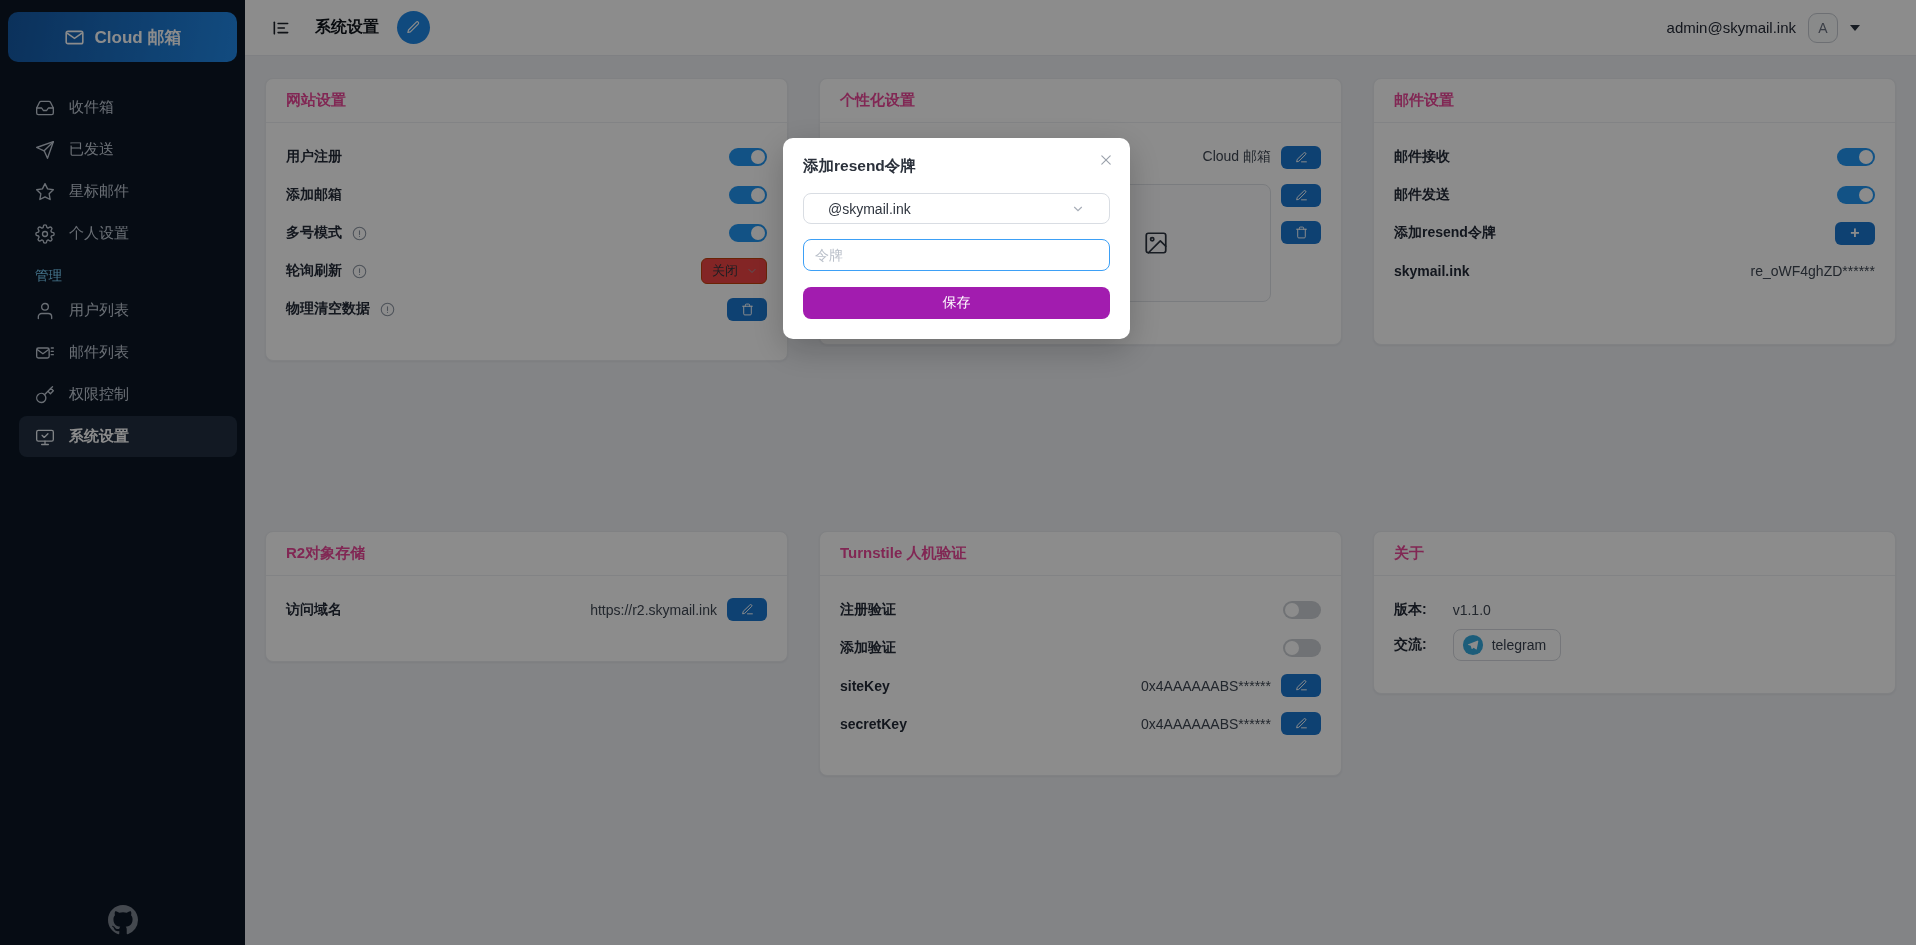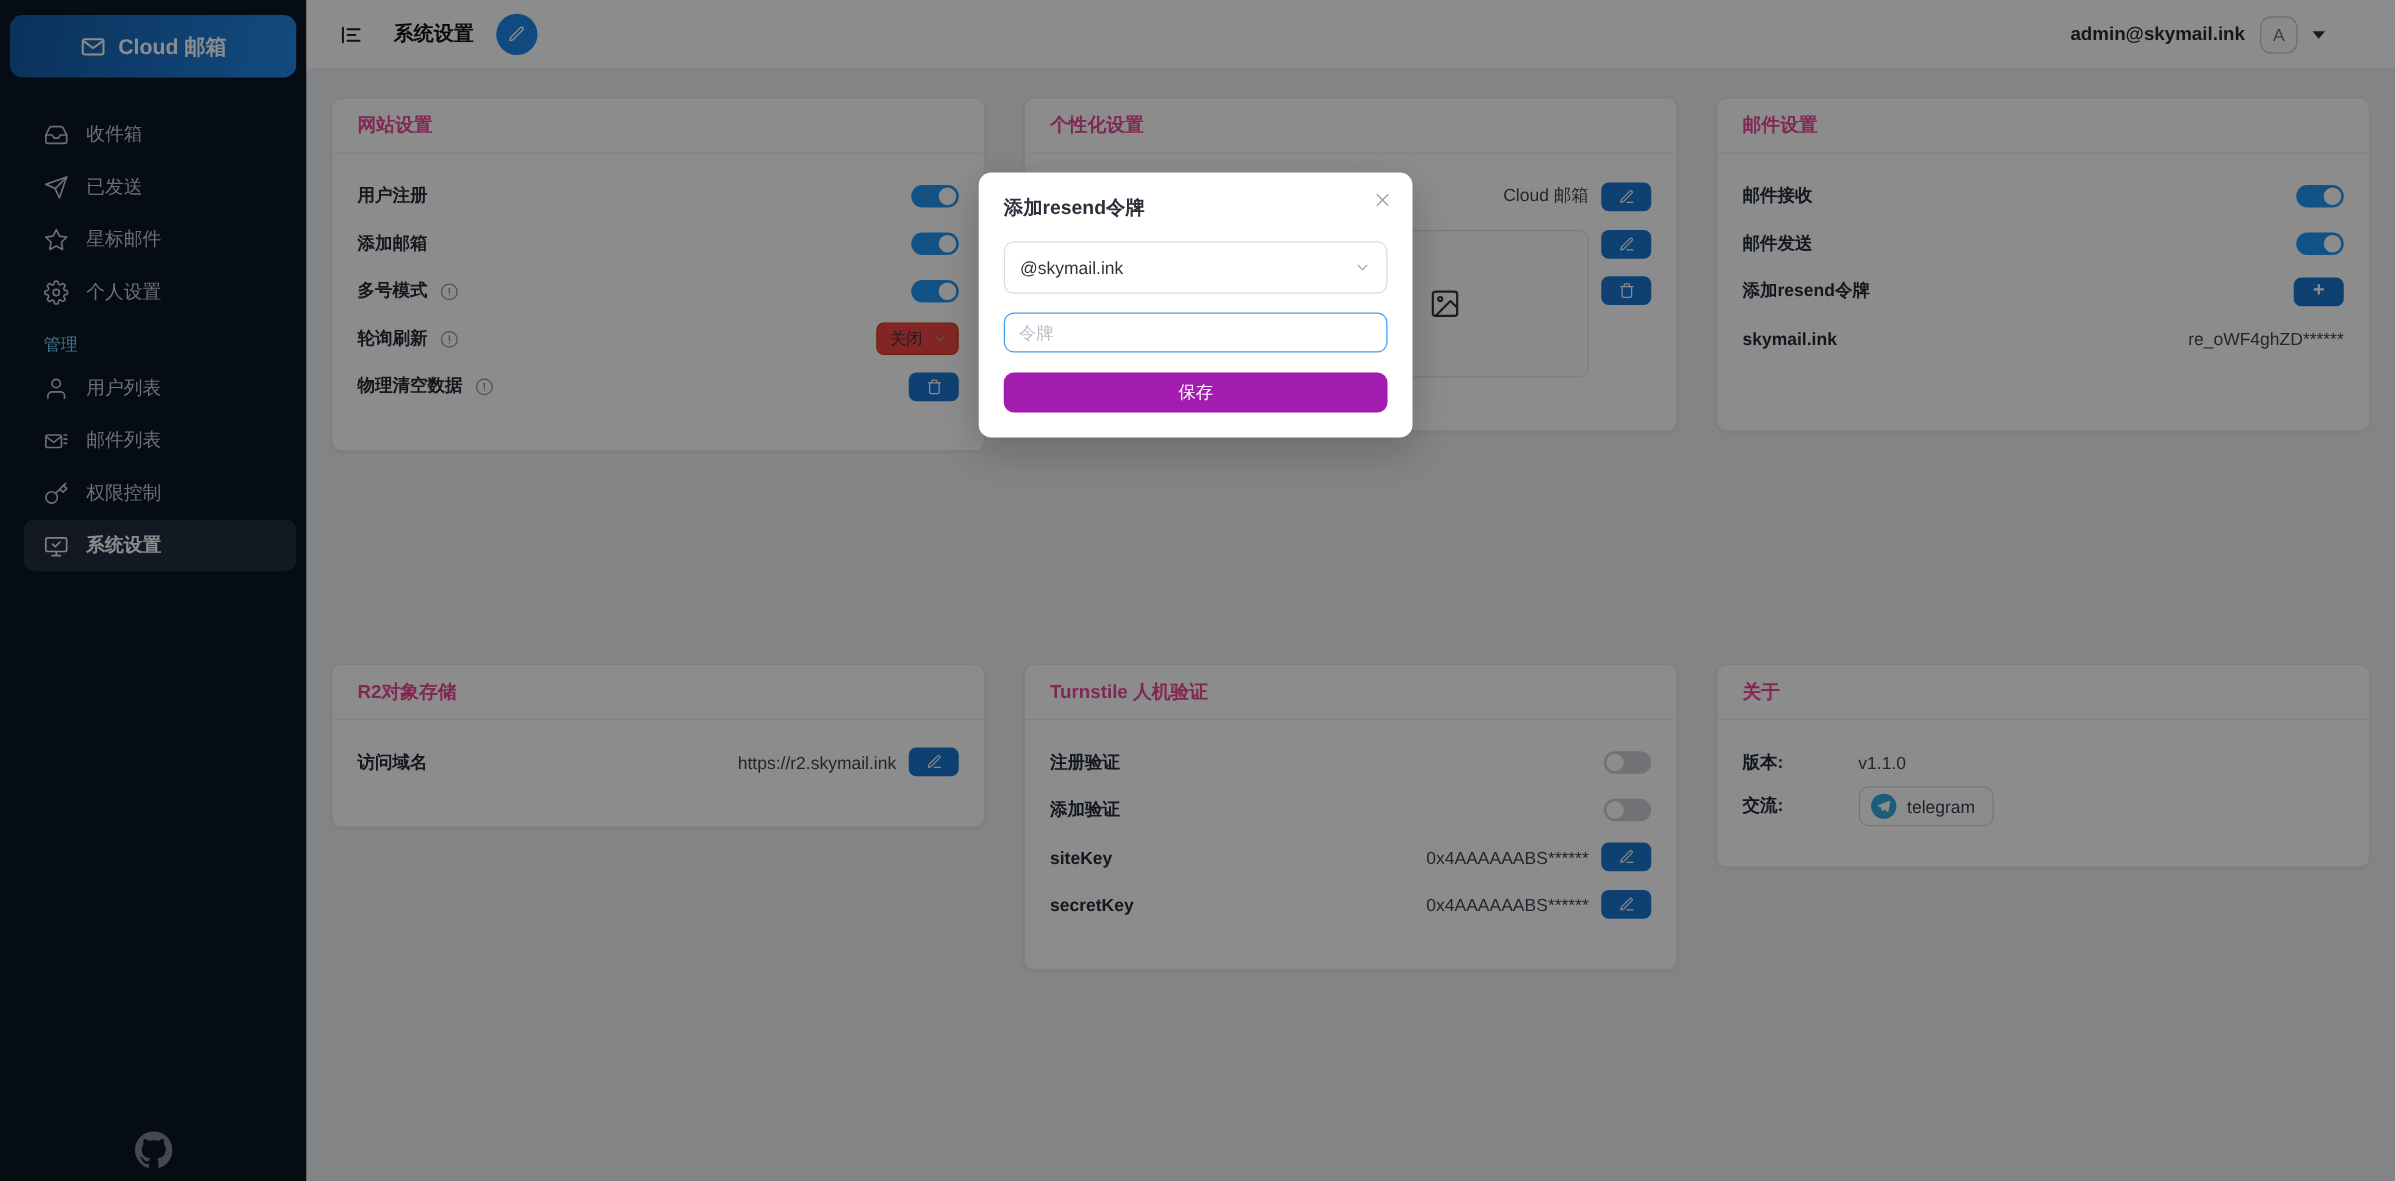--- a/index.html
+++ b/index.html
@@ -28,21 +28,21 @@
   .main { flex:1; min-width:0; display:flex; flex-direction:column; }
   .header { height:56px; background:#fff; border-bottom:1px solid #e8eaee;
             display:flex; align-items:center; padding:0 56px 0 24px; }
   .fold-btn { width:24px; height:24px; display:flex; align-items:center; justify-content:center; cursor:pointer; }
   .fold-btn svg { width:20px; height:20px; stroke:#1a1f27; fill:none; stroke-width:1.9; stroke-linecap:round; }
   .page-title { margin-left:22px; font-size:16px; font-weight:700; color:#10141b; }
   .title-edit { margin-left:18px; width:33px; height:33px; border-radius:50%; background:#1e87e5;
                 display:flex; align-items:center; justify-content:center; cursor:pointer; border:none; }
   .title-edit svg { width:15px; height:15px; stroke:#fff; fill:none; stroke-width:1.8; stroke-linecap:round; stroke-linejoin:round; }
   .header-right { margin-left:auto; display:flex; align-items:center; gap:12px; }
-  .user-email { font-size:15px; color:#252b37; font-weight:700; }
+  .user-email { font-size:15px; color:#252b37; font-weight:400; }
   .avatar { width:30px; height:30px; border:1px solid #c6cad1; border-radius:9px; background:#fafbfc;
             display:flex; align-items:center; justify-content:center; font-size:14px; color:#6b7280; cursor:pointer; }
   .caret-down { width:0; height:0; border-left:5px solid transparent; border-right:5px solid transparent;
                 border-top:6px solid #2b3340; cursor:pointer; }
 
   
   .content { flex:1; background:#eef0f4; padding:22px 20px; display:grid;
              grid-template-columns:repeat(3,1fr); gap:22px 31px; align-items:start; overflow:hidden; }
   .card { background:#fff; border:1px solid #e9ebee; border-radius:8px; box-shadow:0 1px 2px rgba(16,24,40,.05); }
   .card.tall { min-height:267px; }
@@ -71,35 +71,35 @@
   .mini-select svg { width:12px; height:12px; stroke:#9aa1ab; fill:none; stroke-width:2; stroke-linecap:round; }
 
   
   .img-row { display:flex; gap:10px; margin-top:8px; justify-content:flex-end; align-items:flex-start; }
   .img-box { width:230px; height:118px; border:1px solid #dfe2e7; border-radius:8px; background:#fcfcfd;
              display:flex; align-items:center; justify-content:center; }
   .img-box svg { width:26px; height:26px; stroke:#2c3440; fill:none; stroke-width:1.6; stroke-linecap:round; stroke-linejoin:round; }
   .btn-col { display:flex; flex-direction:column; gap:14px; }
 
   
-  .about-row { display:flex; align-items:center; margin-top:10px;gap:34px; }
+  .about-row { display:flex; align-items:center; margin-top:10px; }
   .about-row .val { margin-left:26px; }
   .tg-btn { margin-left:26px; display:flex; align-items:center; gap:8px; padding:4px 14px 4px 8px;
             border:1px solid #d5d8de; border-radius:8px; background:#fff; cursor:pointer; font-size:14px; color:#3a4250; }
   .tg-btn svg { width:22px; height:22px; }
 
   
   .mask { position:fixed; inset:0; background:rgba(0,0,0,0.45); z-index:50; }
   .modal { position:fixed; left:783px; top:138px; width:347px; background:#fff; border-radius:10px;
            box-shadow:0 10px 34px rgba(0,0,0,.22); padding:18px 20px 20px; z-index:100; }
   .modal-title { font-size:15.5px; font-weight:700; color:#2b313b; }
   .modal-close { position:absolute; right:15px; top:13px; width:18px; height:18px; cursor:pointer;
                  display:flex; align-items:center; justify-content:center; }
   .modal-close svg { width:14px; height:14px; stroke:#9aa1ab; stroke-width:1.6; stroke-linecap:round; }
-  .modal-select { margin-top:16px; height:42px; border:1px solid #d9dde3; border-radius:8px; padding:0 12px;
+  .modal-select { margin-top:16px; height:31px; border:1px solid #d9dde3; border-radius:8px; padding:0 24px;
                   display:flex; align-items:center; font-size:14px; color:#2f353f; cursor:pointer; }
   .modal-select svg { width:14px; height:14px; stroke:#a8aeb8; fill:none; stroke-width:2; stroke-linecap:round; margin-left:auto; }
   .modal-input { margin-top:15px; width:100%; height:32px; border:1.5px solid #3da0f6; border-radius:8px;
                  padding:0 11px; font-size:14px; color:#a21caf; outline:none; font-family:inherit; }
   .modal-input::placeholder { color:#b9bfc9; }
   .modal-save { margin-top:16px; width:100%; height:32px; background:#a21caf; border:none; border-radius:8px;
                 color:#fff; font-size:14px; font-weight:500; cursor:pointer; font-family:inherit; }
 </style>
 </head>
 <body>

